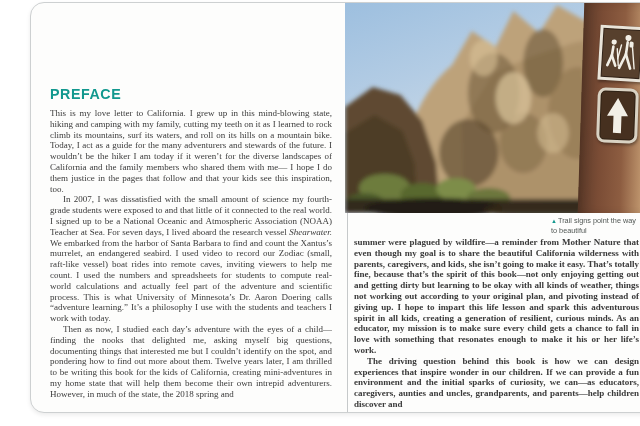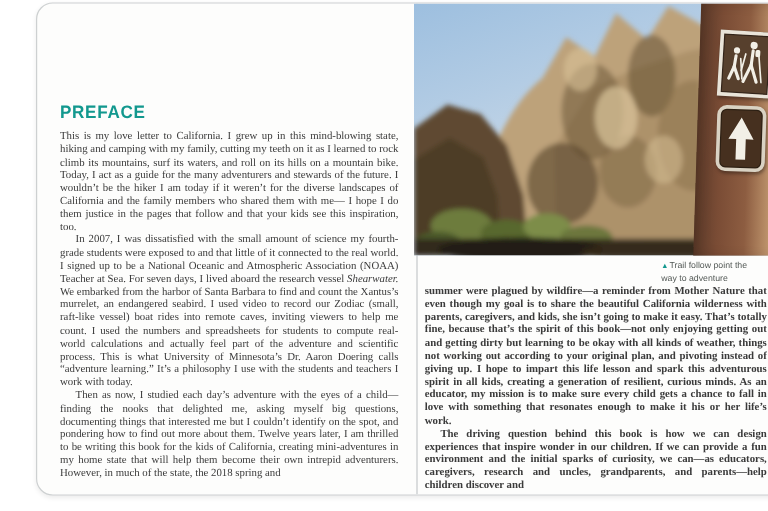--- a/index.html
+++ b/index.html
@@ -148,22 +148,22 @@
       </div>
 
       <div class="sign sign-arrow">
         <svg viewBox="0 0 35 49">
           <path d="M17.5,7 L28,25 L21.5,25 L21.5,42 L13.5,42 L13.5,25 L7,25 Z" fill="#f2efe6"></path>
         </svg>
       </div>
     </div>
 
     <div class="caption">
-      <span class="tri">▲</span><span>Trail follow point the way to adventure</span>
+      <span class="tri">▲</span><span>Trail signs point the way to beautiful</span>
     </div>
 
     <div class="bodytext right-text">
       <p>summer were plagued by wildfire—a reminder from Mother Nature that even though my goal is to share the beautiful California wilderness with parents, caregivers, and kids, she isn’t going to make it easy. That’s totally fine, because that’s the spirit of this book—not only enjoying getting out and getting dirty but learning to be okay with all kinds of weather, things not working out according to your original plan, and pivoting instead of giving up. I hope to impart this life lesson and spark this adventurous spirit in all kids, creating a generation of resilient, curious minds. As an educator, my mission is to make sure every child gets a chance to fall in love with something that resonates enough to make it his or her life’s work.</p>
-      <p class="indent">The driving question behind this book is how we can design experiences that inspire wonder in our children. If we can provide a fun environment and the initial sparks of curiosity, we can—as educators, caregivers, research and uncles, grandparents, and parents—help children discover and</p>
+      <p class="indent">The driving question behind this book is how we can design experiences that inspire wonder in our children. If we can provide a fun environment and the initial sparks of curiosity, we can—as educators, caregivers, aunties and uncles, grandparents, and parents—help children discover and</p>
     </div>
   </div>
 
 </div>
 
 </body></html>

